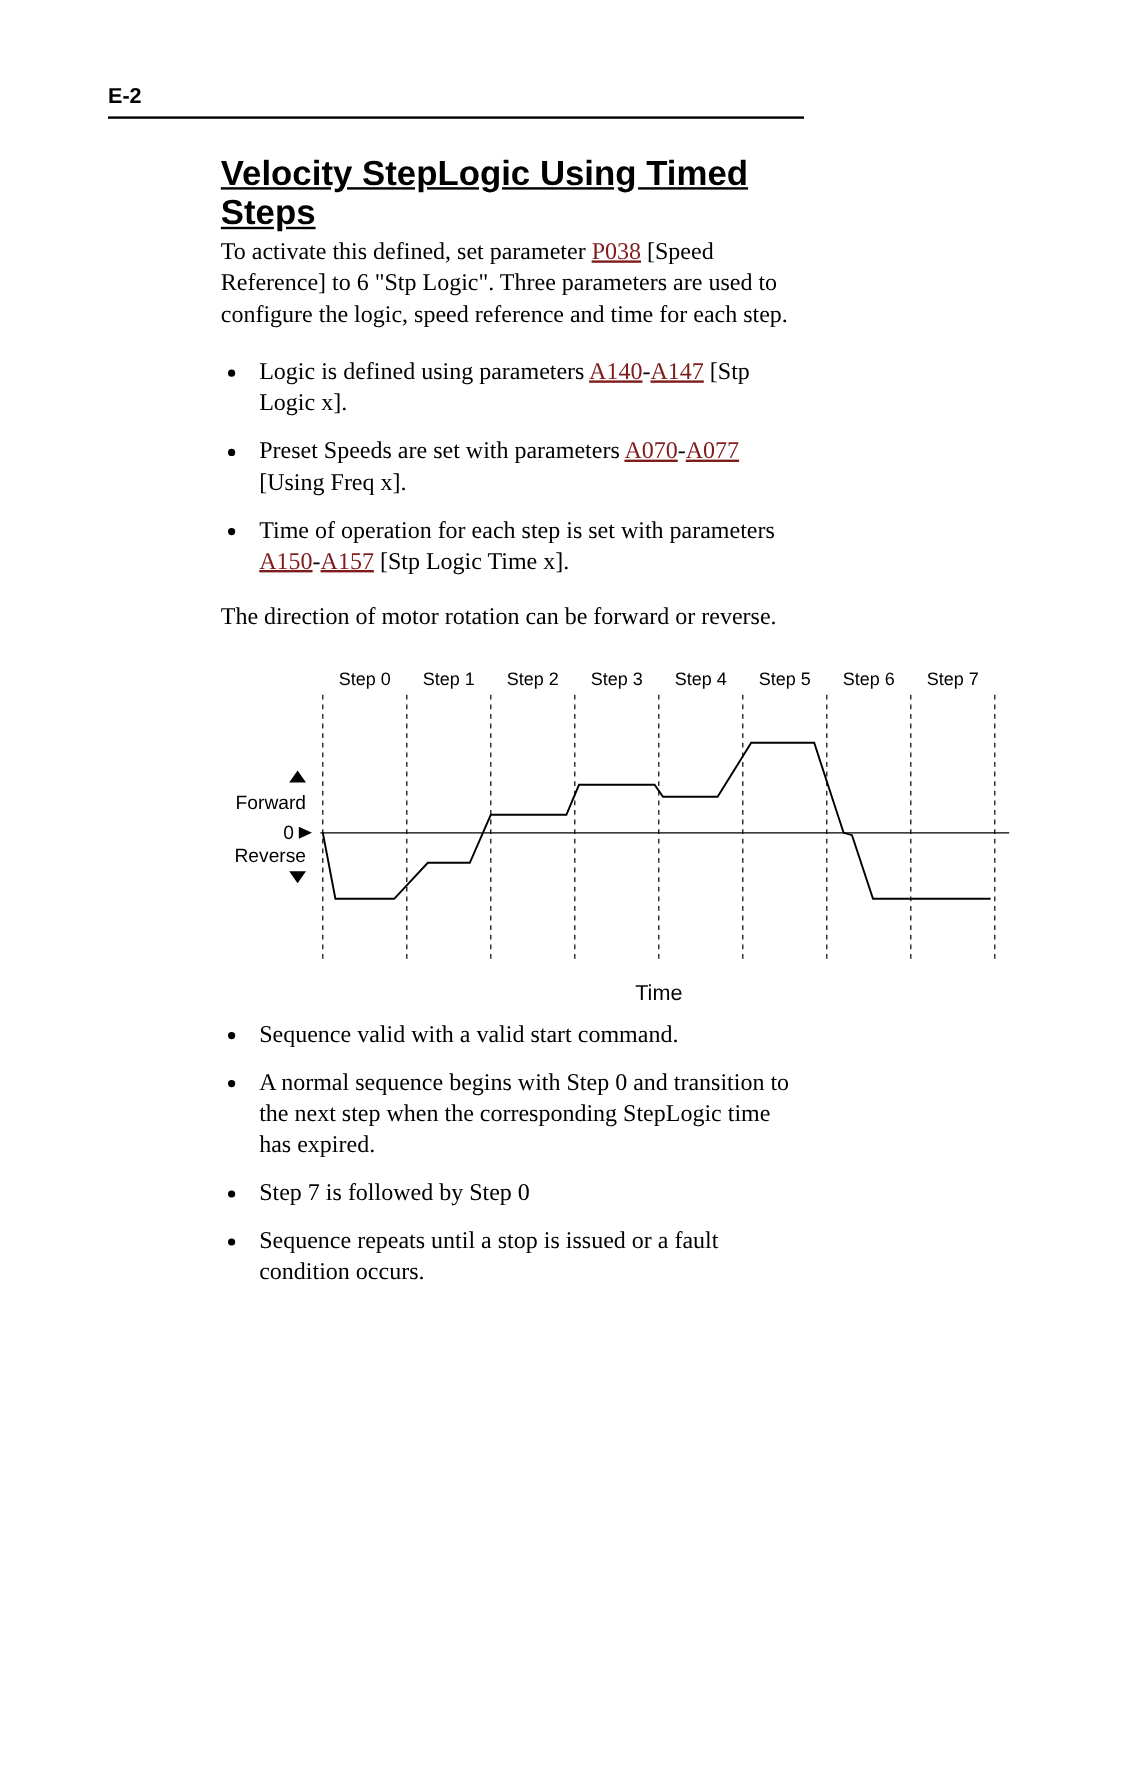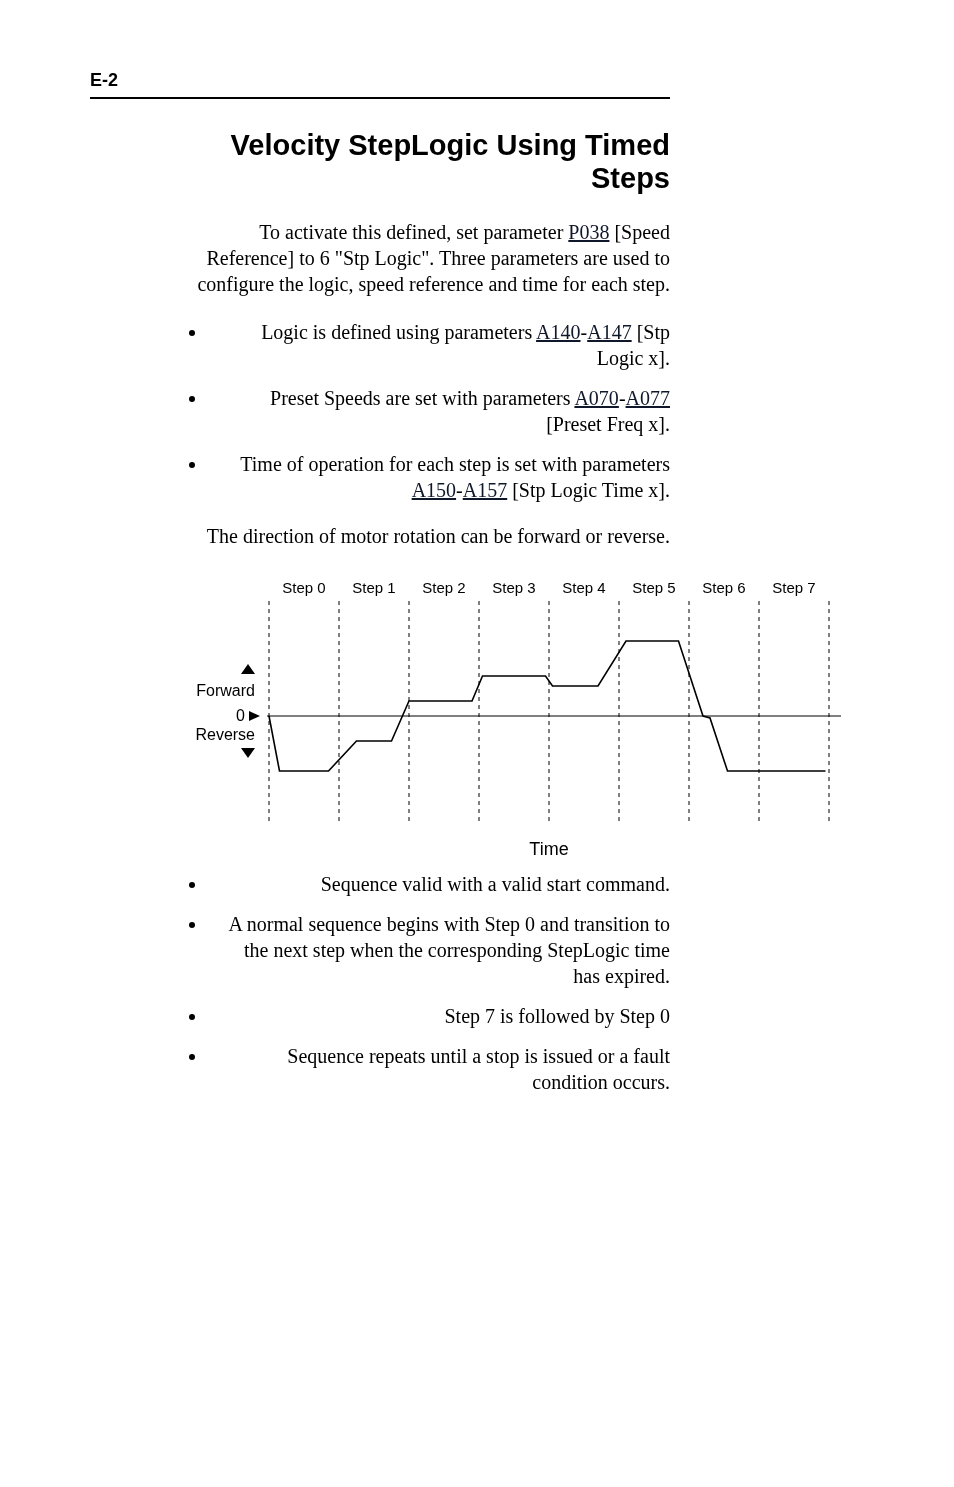--- a/index.html
+++ b/index.html
@@ -8,21 +8,20 @@
     background: #fff;
     font-family: "Times New Roman", Times, serif;
     color: #000;
   }
   .page {
     width: 760px;
     height: 1487px;
     box-sizing: border-box;
     padding: 70px 90px 60px 90px;
     position: relative;
-    text-align: right;
   }
   .header-row {
     display: flex;
     align-items: baseline;
     gap: 22px;
     font-family: Arial, Helvetica, sans-serif;
     font-size: 18px;
     margin-bottom: 6px;
   }
   .header-row .pagenum {
@@ -33,40 +32,41 @@
     border-top: 2.5px solid #000;
     margin: 0 0 30px 0;
   }
   .content {
     margin-left: 94px;
   }
   h1.section-title {
     font-family: Arial, Helvetica, sans-serif;
     font-weight: bold;
     font-size: 29px;
-    margin: 0 0 24px 0;
+    margin: 0 0 2px 0;
+    text-decoration: underline;
   }
   p.body {
     font-size: 20px;
     line-height: 1.3;
     margin: 0 0 22px 0;
   }
   ul.bullets {
     list-style: disc;
     padding-left: 24px;
     margin: 0 0 20px 0;
   }
   ul.bullets li {
     font-size: 20px;
     line-height: 1.3;
     margin-bottom: 14px;
     padding-left: 8px;
   }
   span.link {
-    color: #0f172a;
+    color: #7f1d1d;
     text-decoration: underline;
   }
   .figcap {
     font-family: Arial, Helvetica, sans-serif;
     font-weight: bold;
     font-size: 17px;
     margin: 26px 0 10px 0;
   }
   .chart-wrap {
     width: 100%;
@@ -97,21 +97,21 @@
 
     <p class="body">
       <span>To activate this defined, set parameter </span><span class="link">P038</span><span> [Speed Reference] to 6 "Stp Logic". Three parameters are used to configure the logic, speed reference and time for each step.</span>
     </p>
 
     <ul class="bullets">
       <li>
         <span>Logic is defined using parameters </span><span class="link">A140</span><span>-</span><span class="link">A147</span><span> [Stp Logic x].</span>
       </li>
       <li>
-        <span>Preset Speeds are set with parameters </span><span class="link">A070</span><span>-</span><span class="link">A077</span><span> [Preset Freq x].</span>
+        <span>Preset Speeds are set with parameters </span><span class="link">A070</span><span>-</span><span class="link">A077</span><span> [Using Freq x].</span>
       </li>
       <li>
         <span>Time of operation for each step is set with parameters </span><span class="link">A150</span><span>-</span><span class="link">A157</span><span> [Stp Logic Time x].</span>
       </li>
     </ul>
 
     <p class="body">The direction of motor rotation can be forward or reverse.</p>
 
 
     <div class="chart-wrap">

